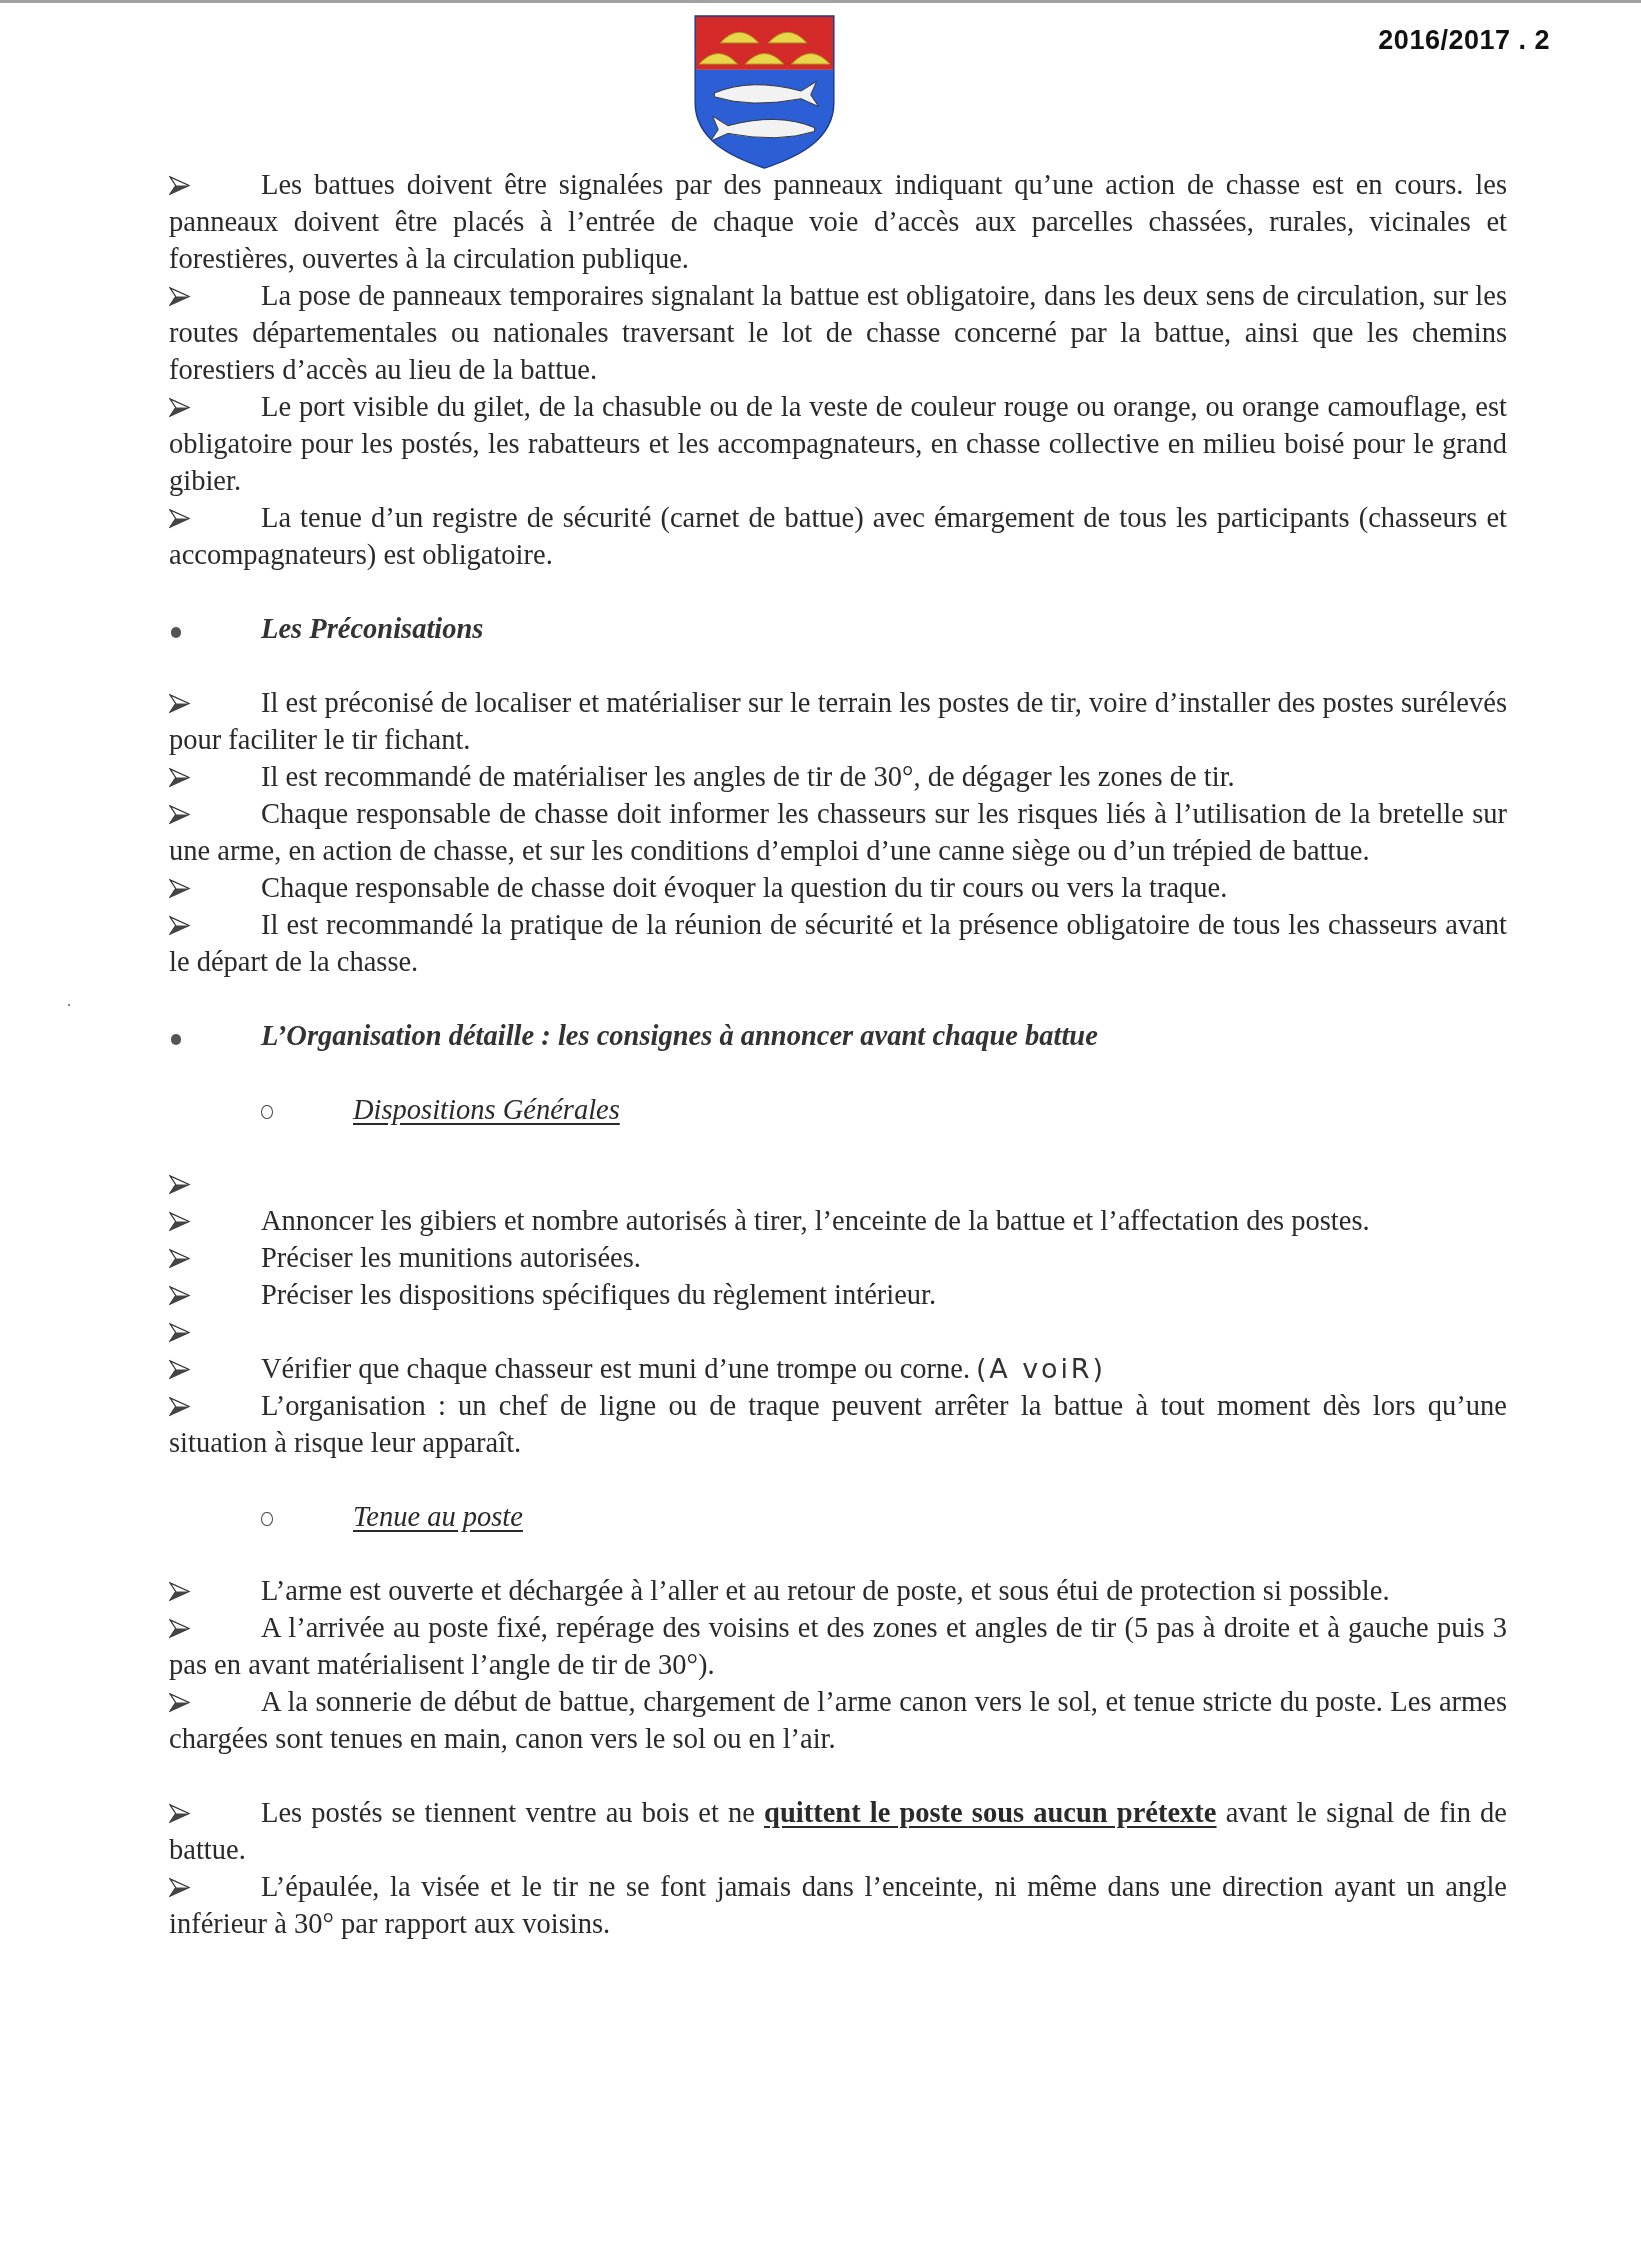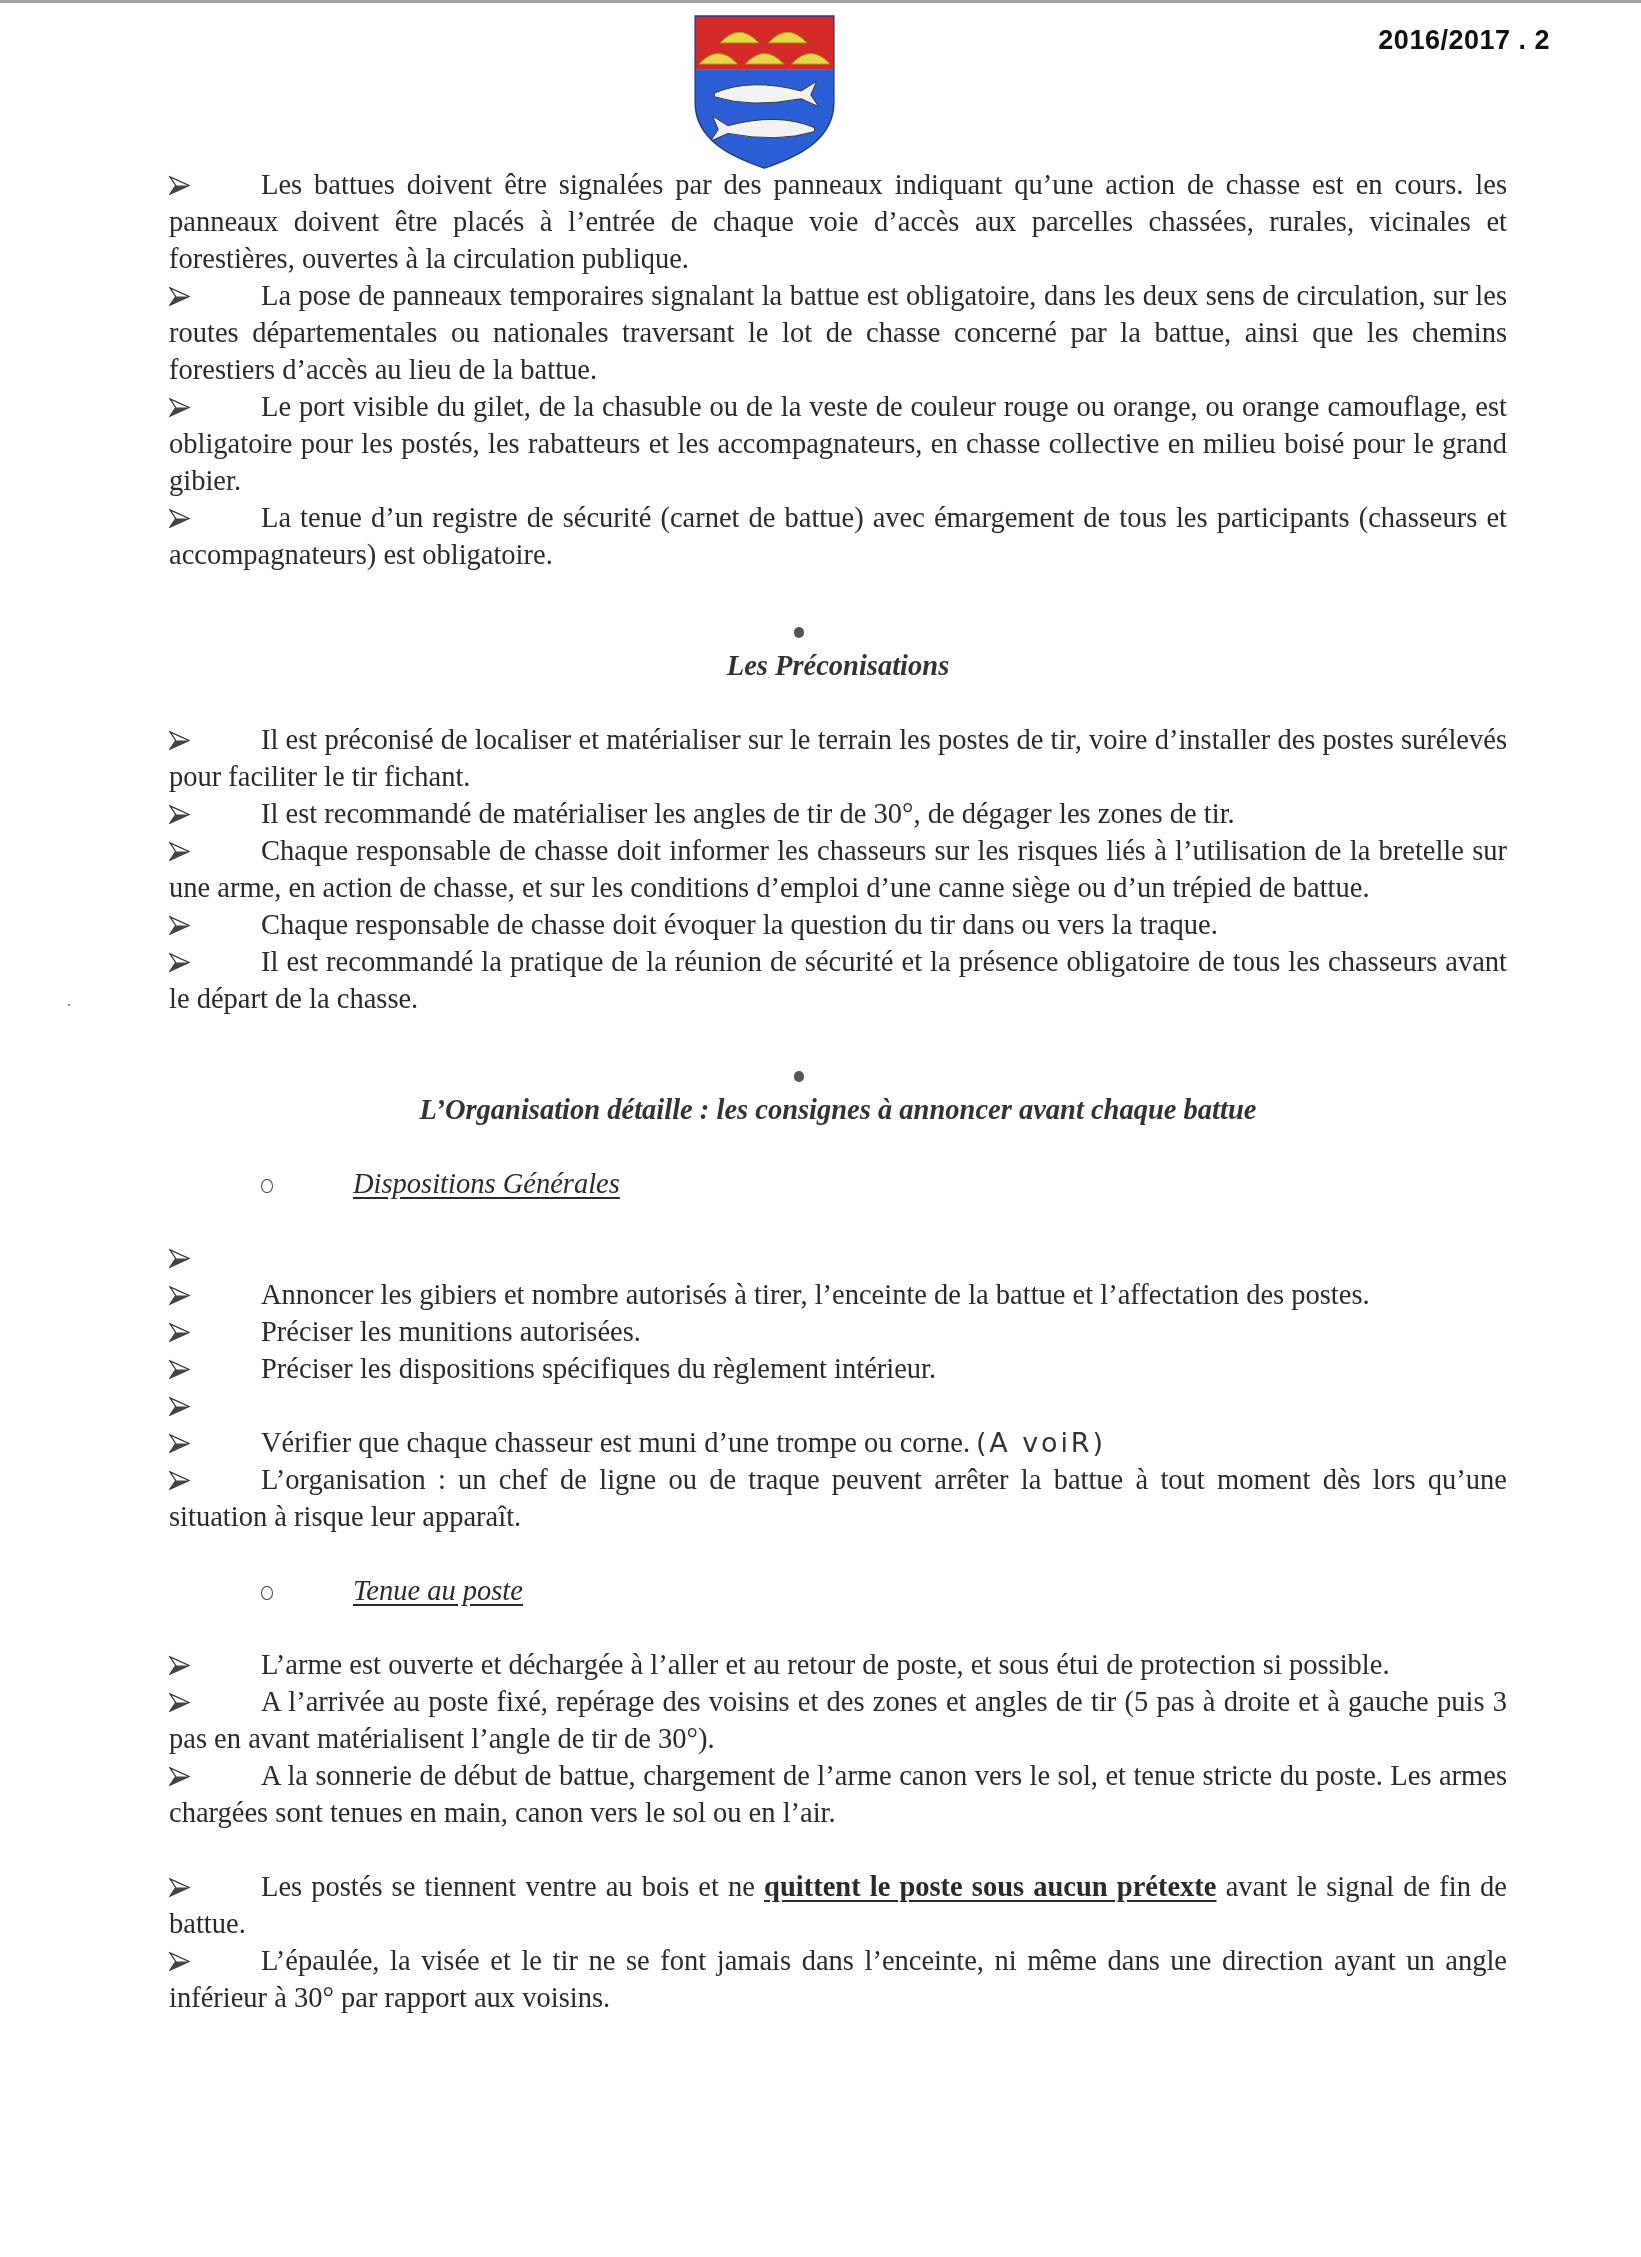--- a/index.html
+++ b/index.html
@@ -13,21 +13,21 @@
   .page-ref {
     position: absolute; right: 91px; top: 25px;
     font-family: "Liberation Sans", "DejaVu Sans", sans-serif;
     font-weight: bold; font-size: 27px; color: #111; letter-spacing: 0.5px;
   }
   .content { position: absolute; left: 169px; top: 166px; width: 1338px; font-size: 28.5px; line-height: 37px; }
   .para { text-align: justify; text-align-last: left; margin: 0; }
   .para .arrow { display: inline-block; width: 92px; }
   .arrow-glyph { display: inline-block; width: 21px; height: 21px; vertical-align: -1.9px; }
   .gap { height: 37px; }
-  .section-head { display: flex; align-items: center; margin: 0; font-style: italic; font-weight: bold; color: #333; flex-direction: column; }
+  .section-head { display: flex; align-items: center; margin: 0; font-style: italic; font-weight: bold; color: #333; }
   .section-head .bullet { width: 92px; display: inline-block; }
   .dot { display: inline-block; width: 10.6px; height: 10.6px; border-radius: 50%; background: #555; margin-left: 1.9px; }
   .sub-head { display: flex; align-items: center; margin: 0; font-style: italic; }
   .ring { display: inline-block; width: 11.6px; height: 14.5px; border: 1.4px solid #444; border-radius: 50%; margin-left: 0; box-sizing: border-box; }
   .sub-head .txt { text-decoration: underline; text-underline-offset: 3.9px; }
   .strong-u { font-weight: bold; text-decoration: underline; text-underline-offset: 3.9px; text-decoration-thickness: 1.9px; }
   .hand { font-family: "DejaVu Sans", sans-serif; font-size: 27px; color: #333; letter-spacing: 2.9px; margin-left: 5.8px; font-style: normal; }
   .tick { position: absolute; left: 68px; top: 1004px; width: 1.9px; height: 1.9px; background: #888; }
 </style>
 </head>
@@ -94,21 +94,21 @@
           <path d="M1 2 L21 11 L1 20 L7 11 Z" fill="#fff" stroke="#333" stroke-width="1.3"></path>
           <path d="M1 20 L21 11 L7 11 Z" fill="#444"></path>
         </svg></span><span>Il est recommandé de matérialiser les angles de tir de 30°, de dégager les zones de tir.</span></p>
     <p class="para"><span class="arrow"><svg class="arrow-glyph" viewBox="0 0 22 22">
           <path d="M1 2 L21 11 L1 20 L7 11 Z" fill="#fff" stroke="#333" stroke-width="1.3"></path>
           <path d="M1 20 L21 11 L7 11 Z" fill="#444"></path>
         </svg></span><span>Chaque responsable de chasse doit informer les chasseurs sur les risques liés à l’utilisation de la bretelle sur une arme, en action de chasse, et sur les conditions d’emploi d’une canne siège ou d’un trépied de battue.</span></p>
     <p class="para"><span class="arrow"><svg class="arrow-glyph" viewBox="0 0 22 22">
           <path d="M1 2 L21 11 L1 20 L7 11 Z" fill="#fff" stroke="#333" stroke-width="1.3"></path>
           <path d="M1 20 L21 11 L7 11 Z" fill="#444"></path>
-        </svg></span><span>Chaque responsable de chasse doit évoquer la question du tir dans ou vers la traque.</span></p>
+        </svg></span><span>Chaque responsable de chasse doit évoquer la question du tir cours ou vers la traque.</span></p>
     <p class="para"><span class="arrow"><svg class="arrow-glyph" viewBox="0 0 22 22">
           <path d="M1 2 L21 11 L1 20 L7 11 Z" fill="#fff" stroke="#333" stroke-width="1.3"></path>
           <path d="M1 20 L21 11 L7 11 Z" fill="#444"></path>
         </svg></span><span>Il est recommandé la pratique de la réunion de sécurité et la présence obligatoire de tous les chasseurs avant le départ de la chasse.</span></p>
     <div class="gap"></div>
     <p class="section-head">
       <span class="bullet"><span class="dot"></span></span>
       <span>L’Organisation détaille : les consignes à annoncer avant chaque battue</span>
     </p>
     <div class="gap"></div>

